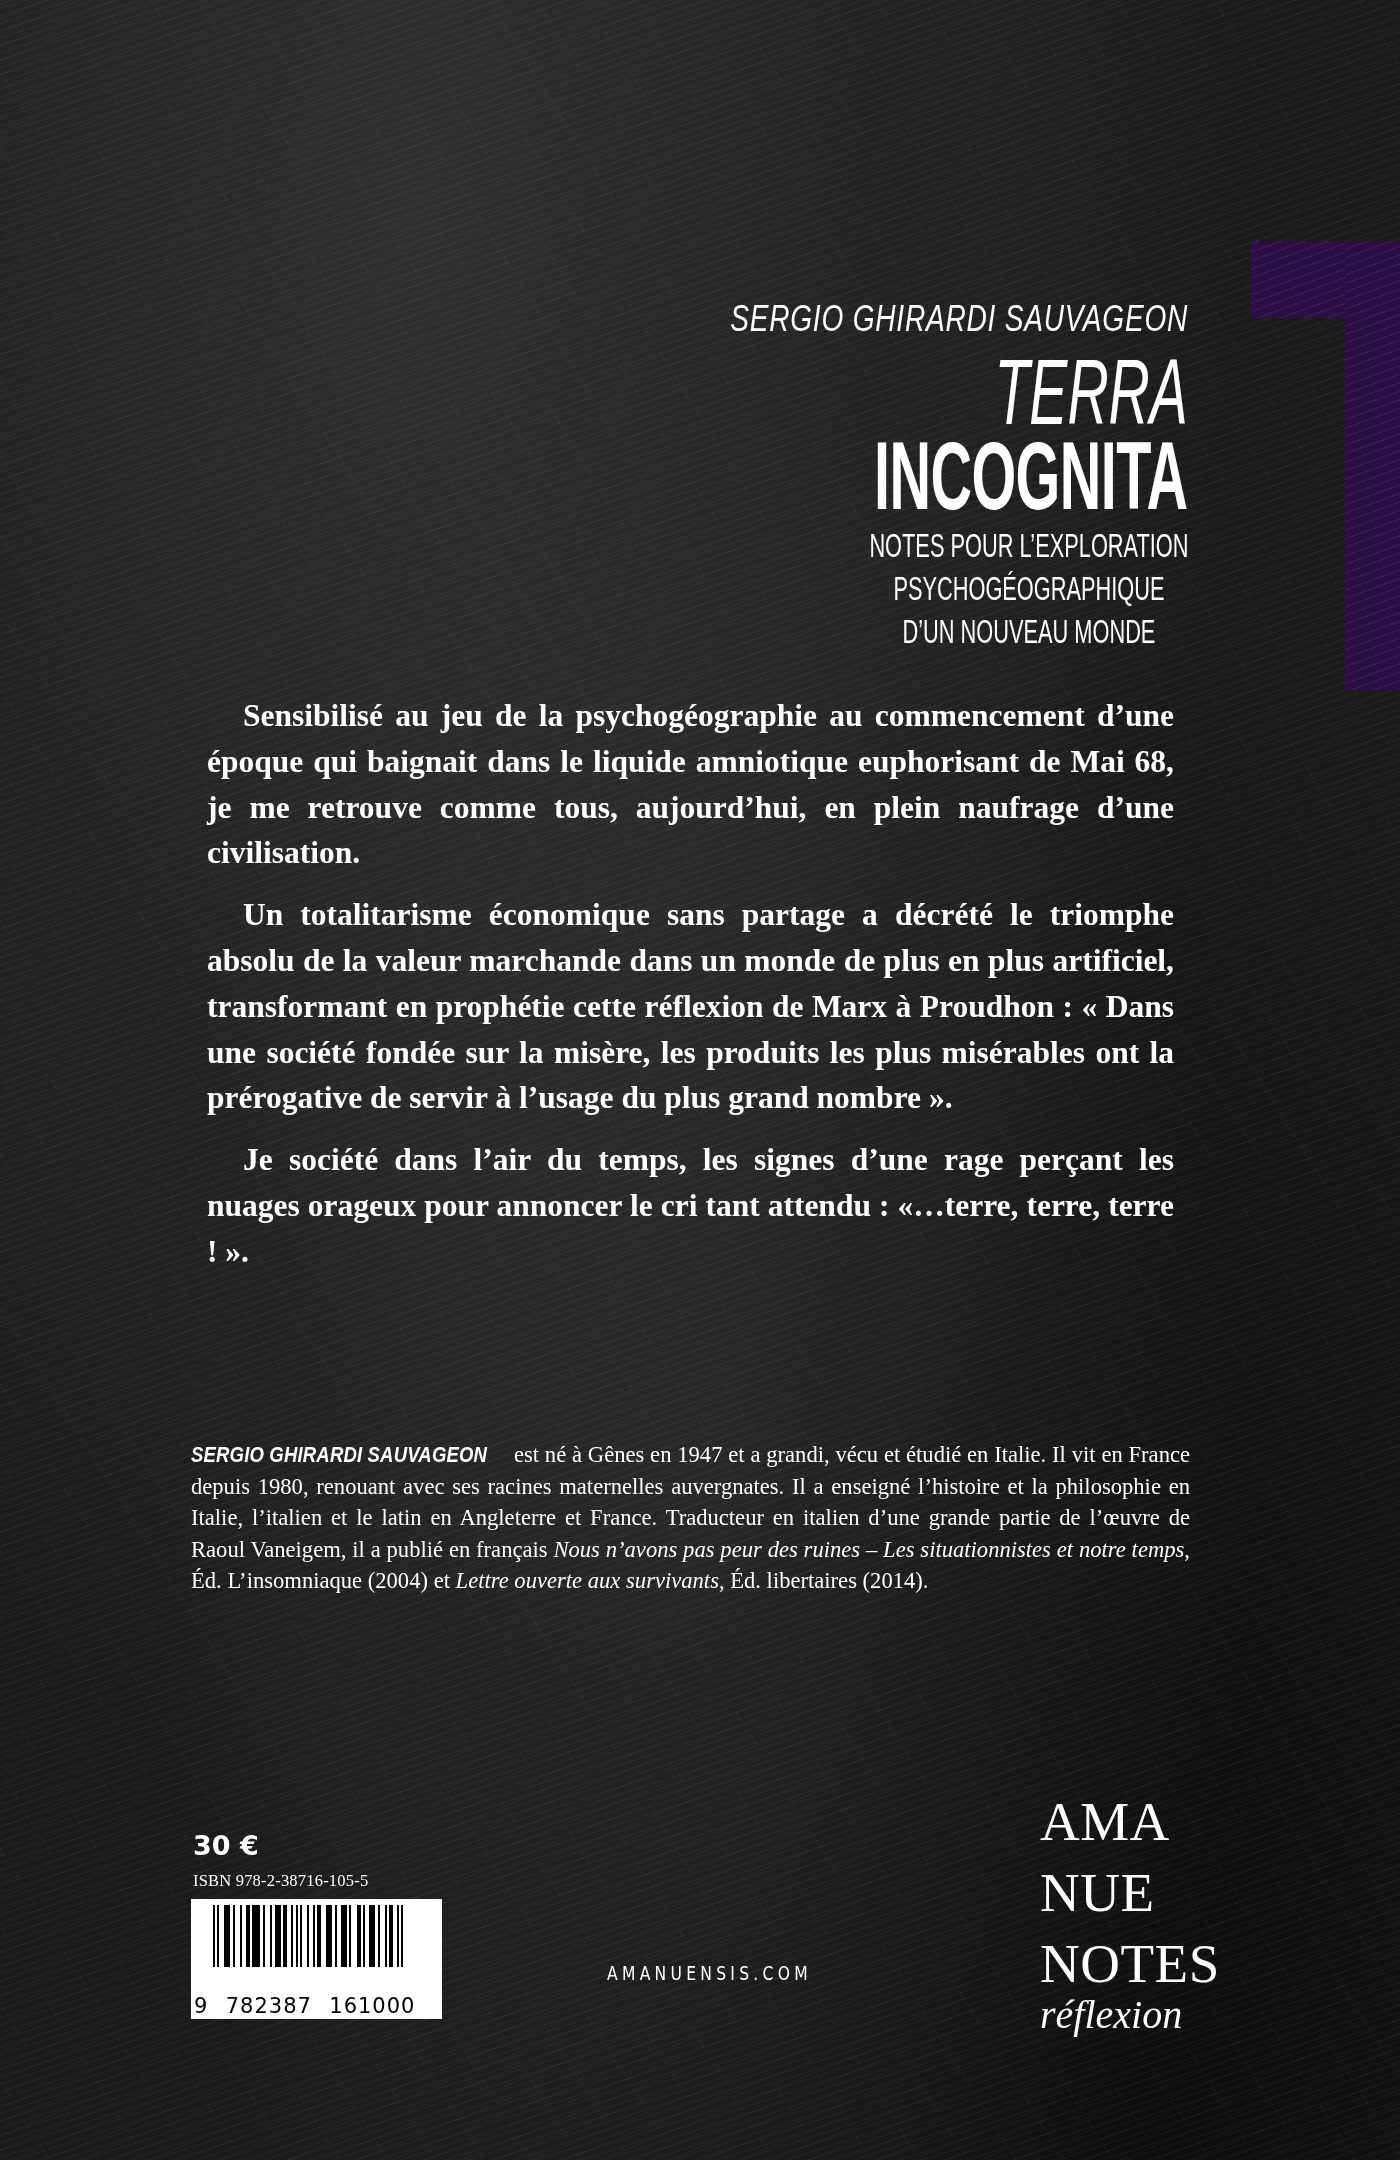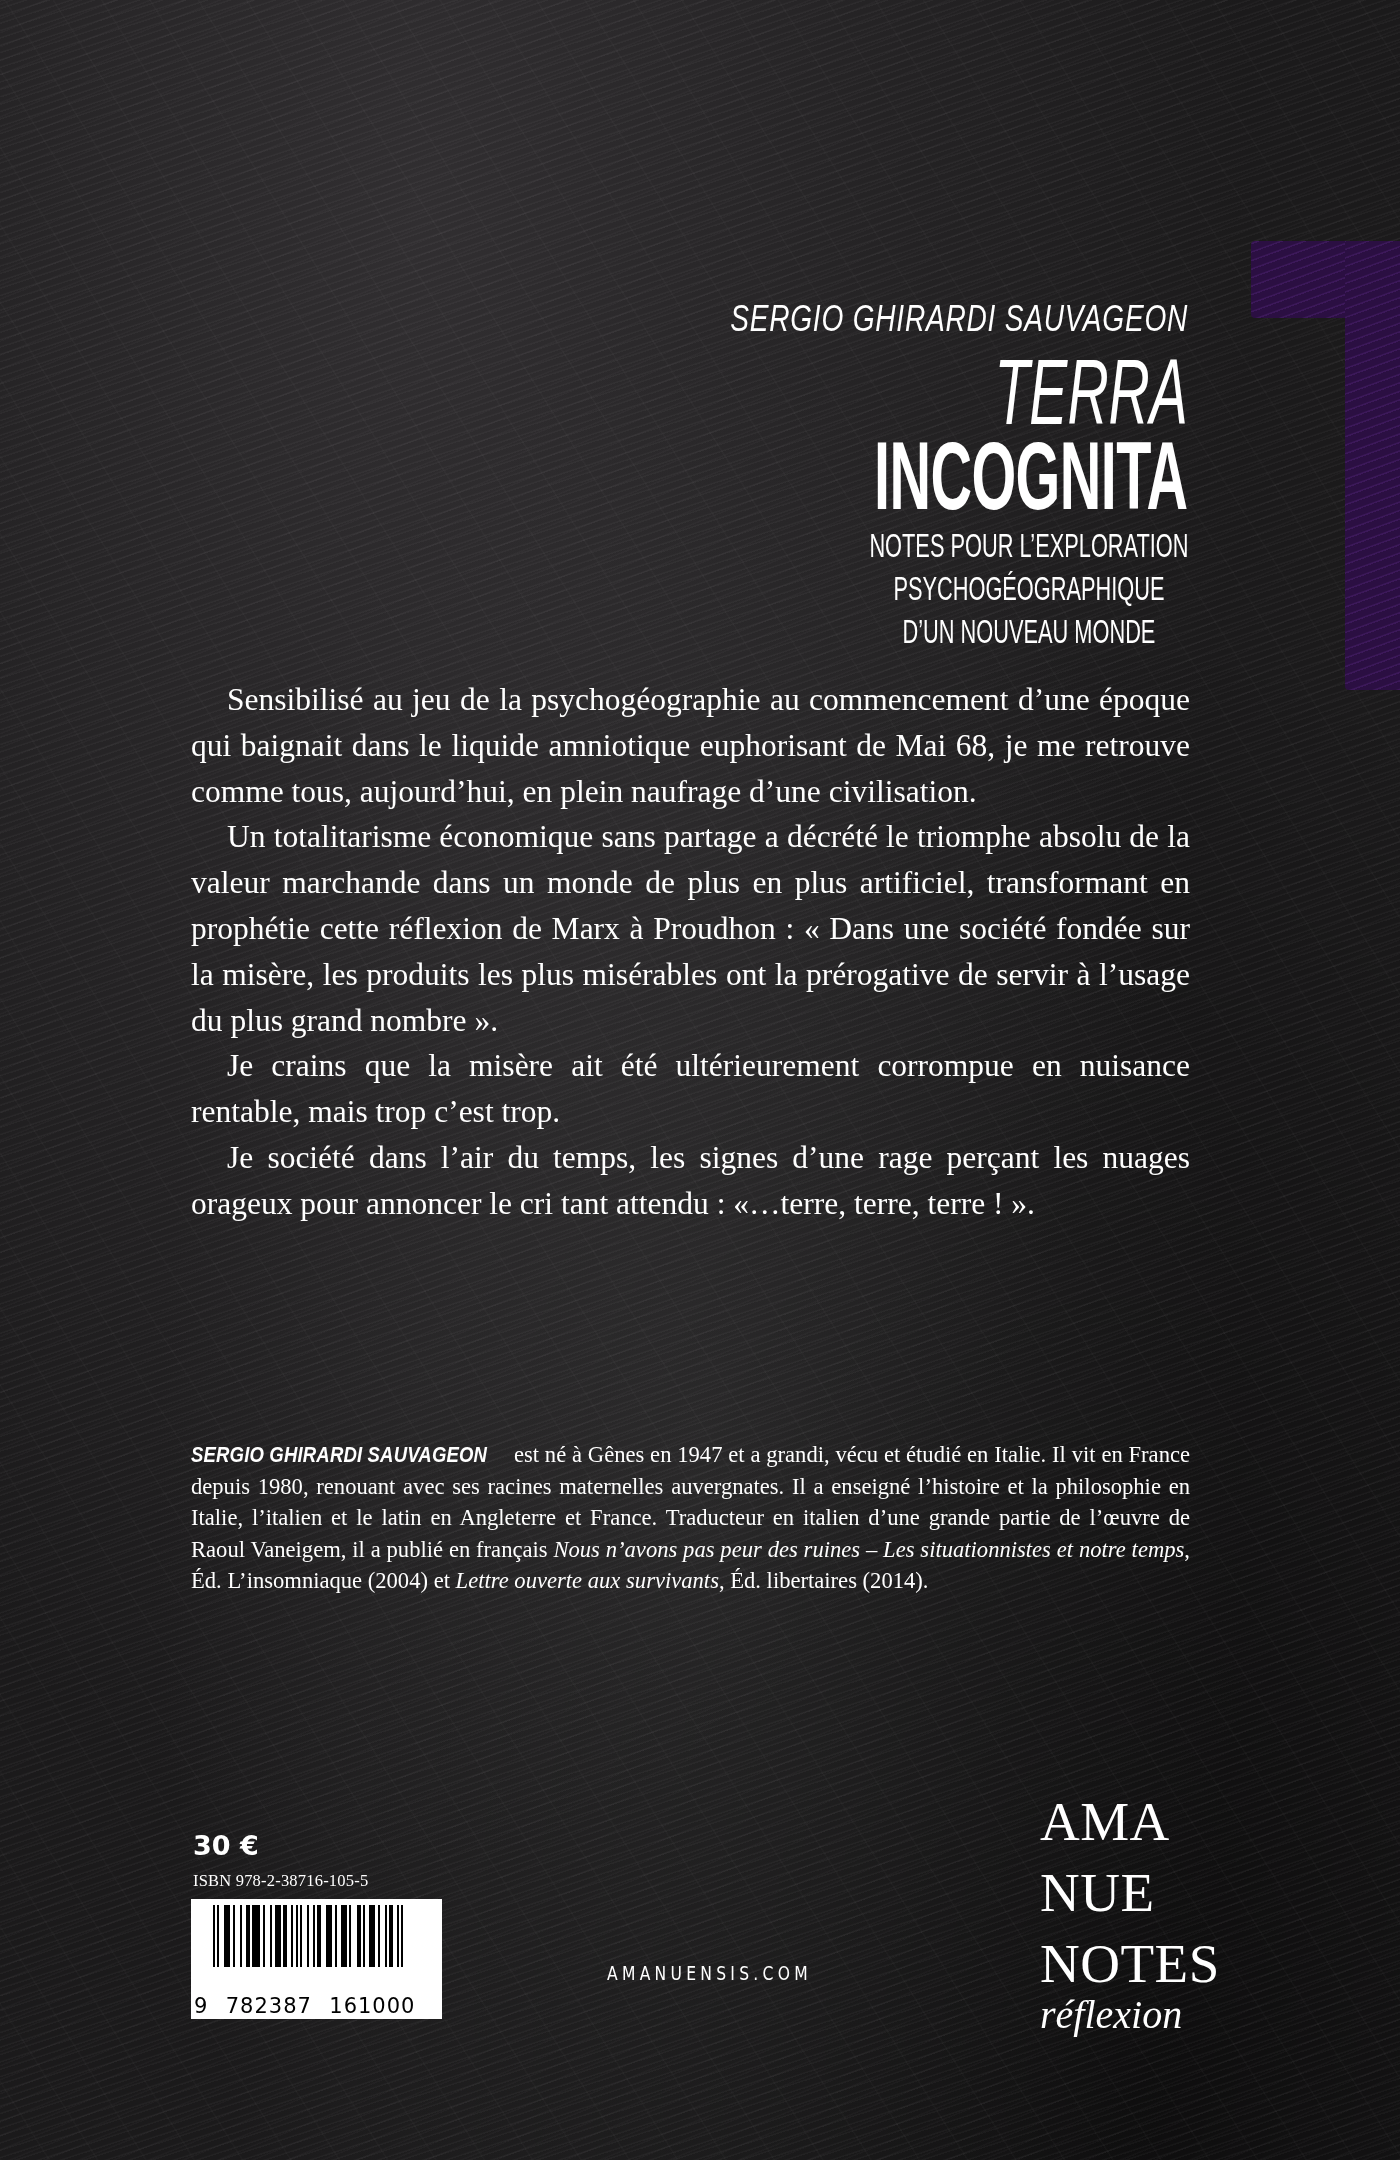--- a/index.html
+++ b/index.html
@@ -22,21 +22,21 @@
   .mark-top, .mark-vert {
     background-image: repeating-linear-gradient(-20deg, rgba(140,70,200,0.18) 0px, rgba(140,70,200,0.18) 1px, transparent 2px, transparent 8px);
   }
   .author { right: 212px; top: 298px; font-family: "Liberation Sans", sans-serif; font-style: italic; font-size: 36px; letter-spacing: 1px; transform: scaleX(0.78); transform-origin: right center; white-space: nowrap; }
   .terra { right: 212px; top: 342px; font-family: "Liberation Sans", sans-serif; font-style: italic; font-size: 92px; line-height: 100px; transform: scaleX(0.62); transform-origin: right center; white-space: nowrap; font-weight: normal; }
   .incognita { right: 212px; top: 426px; font-family: "Liberation Sans", sans-serif; font-weight: bold; font-size: 96px; line-height: 100px; transform: scaleX(0.6); transform-origin: right center; white-space: nowrap; letter-spacing: -1px; }
   .subtitle { right: 212px; top: 524px; text-align: center; }
   .subtitle div { font-family: "Liberation Sans", sans-serif; font-size: 33px; line-height: 43px; transform: scaleX(0.66); transform-origin: right center; white-space: nowrap; }
 
   .body-text { left: 191px; top: 677px; width: 999px; font-family: "Liberation Serif", serif; font-size: 31.5px; line-height: 45.8px; text-align: justify; }
-  .body-text p { margin: 0; text-indent: 36px; }
+  .body-text p { margin: 16px; text-indent: 36px; font-weight: bold; }
 
   .bio { left: 191px; top: 1439px; width: 999px; font-family: "Liberation Serif", serif; font-size: 22.6px; line-height: 31.5px; text-align: justify; }
   .bio .name { font-family: "Liberation Sans", sans-serif; font-weight: bold; font-style: italic; display: inline-block; transform: scaleX(0.82); transform-origin: left center; margin-right: -44px; letter-spacing: 0.2px; }
   .bio em { font-style: italic; }
 
   .price { left: 193px; top: 1830px; font-family: "DejaVu Sans", sans-serif; font-weight: bold; font-size: 27px; }
   .isbn { left: 193px; top: 1871px; font-family: Liberation Serif, serif; font-size: 16.5px; letter-spacing: 0.2px; }
   .barcode { left: 191px; top: 1899px; width: 251px; height: 120px; background: #fff; }
   .bars { position: absolute; left: 22px; top: 6px; width: 222px; height: 62px; display: flex; }
   .bars span { display: block; height: 100%; }
@@ -60,21 +60,20 @@
 <div class="abs incognita">INCOGNITA</div>
 <div class="abs subtitle">
   <div>NOTES POUR L’EXPLORATION</div>
   <div>PSYCHOGÉOGRAPHIQUE</div>
   <div>D’UN NOUVEAU MONDE</div>
 </div>
 
 <div class="abs body-text">
   <p>Sensibilisé au jeu de la psychogéographie au commencement d’une époque qui baignait dans le liquide amniotique euphorisant de Mai 68, je me retrouve comme tous, aujourd’hui, en plein naufrage d’une civilisation.</p>
   <p>Un totalitarisme économique sans partage a décrété le triomphe absolu de la valeur marchande dans un monde de plus en plus artificiel, transformant en prophétie cette réflexion de Marx à Proudhon : « Dans une société fondée sur la misère, les produits les plus misérables ont la prérogative de servir à l’usage du plus grand nombre ».</p>
-  <p>Je crains que la misère ait été ultérieurement corrompue en nuisance rentable, mais trop c’est trop.</p>
   <p>Je société dans l’air du temps, les signes d’une rage perçant les nuages orageux pour annoncer le cri tant attendu : «…terre, terre, terre ! ».</p>
 </div>
 
 <div class="abs bio"><span class="name">SERGIO GHIRARDI SAUVAGEON</span><span> est né à Gênes en 1947 et a grandi, vécu et étudié en Italie. Il vit en France depuis 1980, renouant avec ses racines maternelles auvergnates. Il a enseigné l’histoire et la philosophie en Italie, l’italien et le latin en Angleterre et France. Traducteur en italien d’une grande partie de l’œuvre de  Raoul Vaneigem, il a publié en français </span><em>Nous n’avons pas peur des ruines – Les situationnistes et notre temps</em><span>, Éd. L’insomniaque (2004) et </span><em>Lettre ouverte aux survivants</em><span>, Éd. libertaires (2014).</span></div>
 
 <div class="abs price">30 €</div>
 <div class="abs isbn">ISBN 978-2-38716-105-5</div>
 <div class="abs barcode">
   <div class="bars">
     <span style="width:2px;background:#000"></span>

